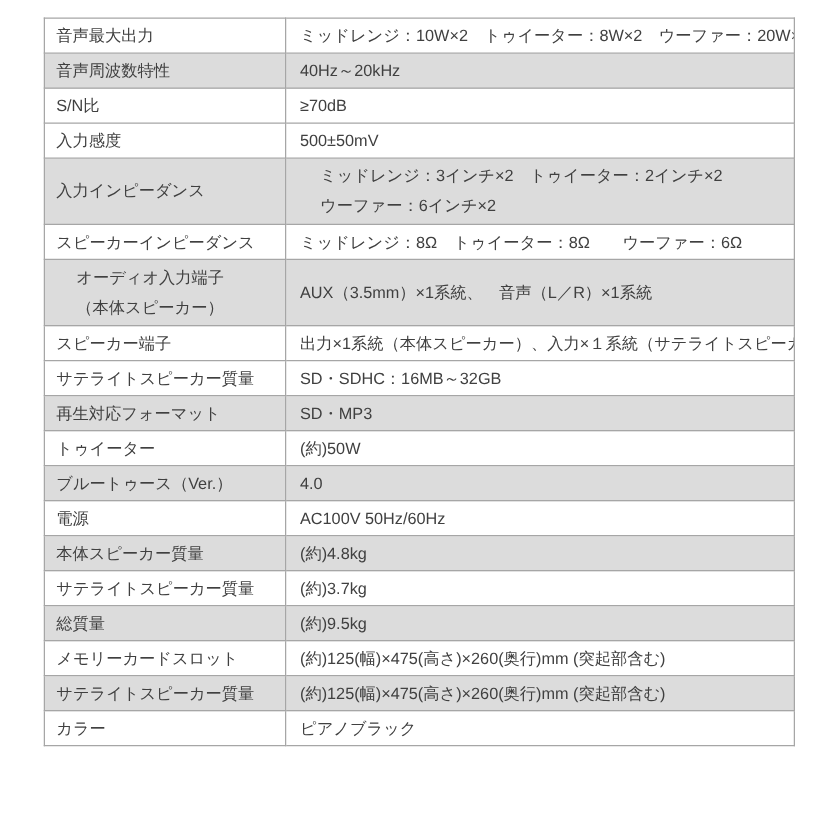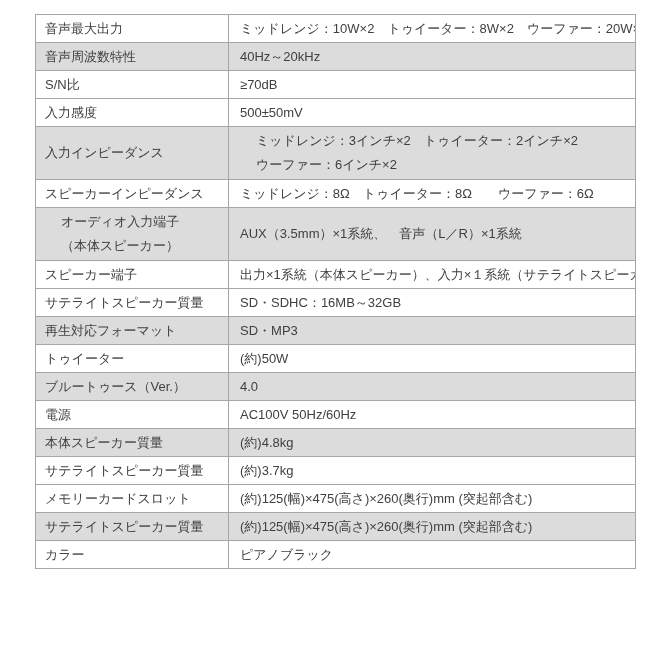--- a/index.html
+++ b/index.html
@@ -154,20 +154,28 @@
         </td>
       </tr>
       <tr>
         <td class="label-cell">
           <div class="line">サテライトスピーカー質量</div>
         </td>
         <td class="value-cell">
           <div class="line">(約)3.7kg</div>
         </td>
       </tr>
+      <tr class="alt">
+        <td class="label-cell">
+          <div class="line">総質量</div>
+        </td>
+        <td class="value-cell">
+          <div class="line">(約)9.5kg</div>
+        </td>
+      </tr>
       <tr>
         <td class="label-cell">
           <div class="line">メモリーカードスロット</div>
         </td>
         <td class="value-cell">
           <div class="line">(約)125(幅)×475(高さ)×260(奥行)mm (突起部含む)</div>
         </td>
       </tr>
       <tr class="alt">
         <td class="label-cell">

